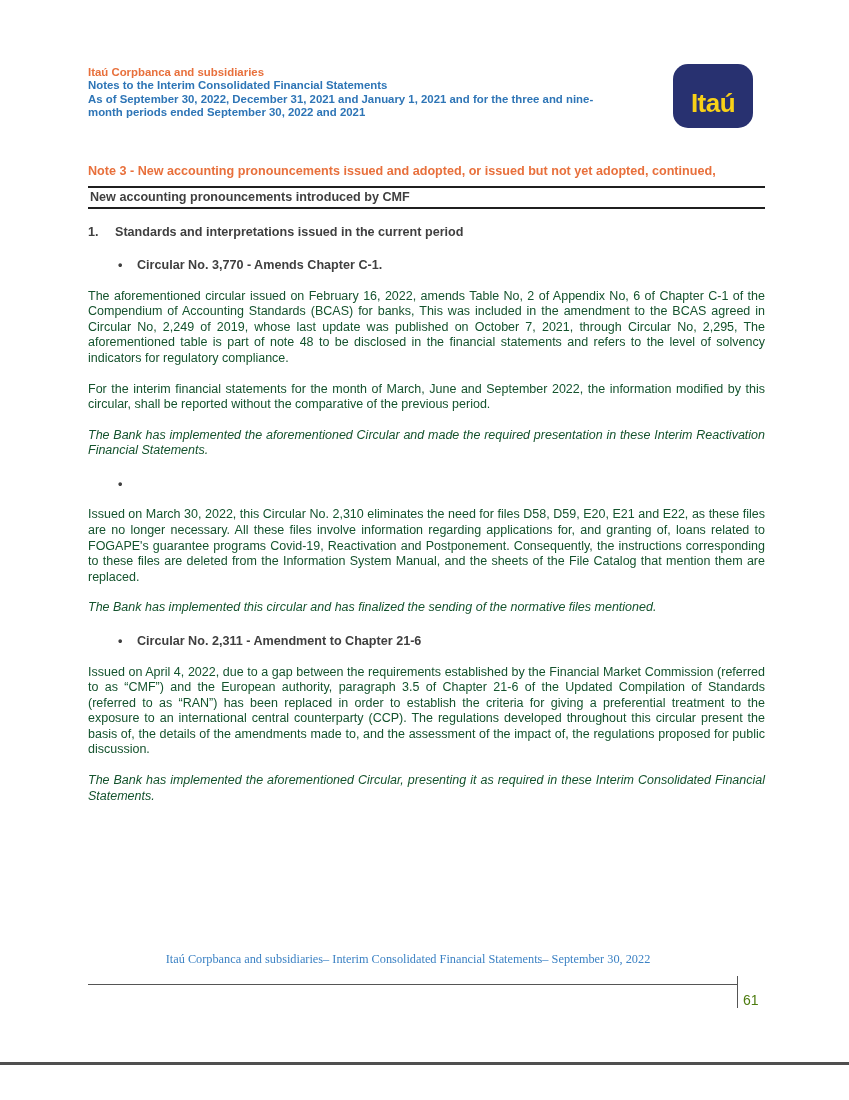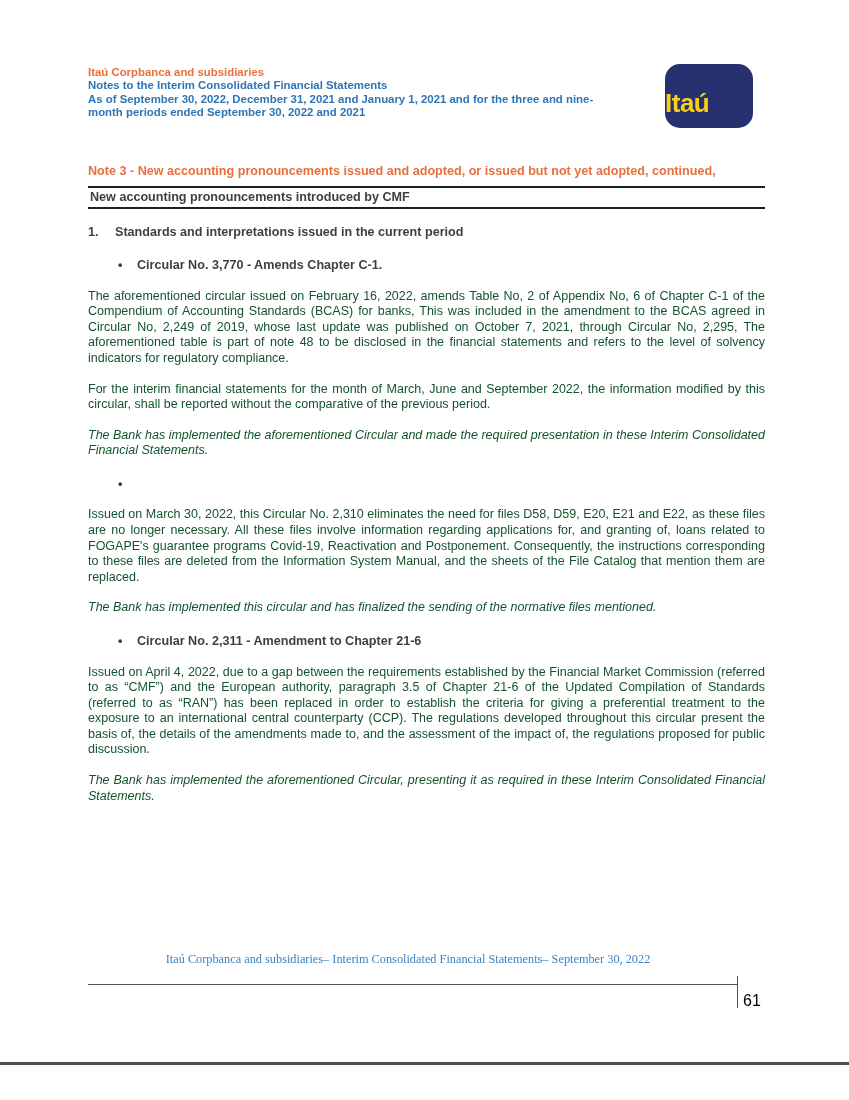--- a/index.html
+++ b/index.html
@@ -16,25 +16,25 @@
     left: 88px; top: 66px; width: 677px;
     color: #3F3F3F;
   }
 
   
   .header-row { display: flex; justify-content: space-between; align-items: flex-start; }
   .header-text { font-weight: bold; font-size: 11.4px; line-height: 13.3px; }
   .company-name { color: #E8703C; }
   .header-line { color: #2E75B6; }
   .logo {
-    width: 88px; height: 64px;
+    width: 80px; height: 64px;
     background: #283170;
     border-radius: 15px;
     margin-right: 12px; margin-top: -2px;
-    display: flex; align-items: center; 
+    display: flex; align-items: center; justify-content: center;
     flex: 0 0 auto;
   }
   .logo span {
     color: #F8D117;
     font-weight: bold;
     font-size: 26px;
     letter-spacing: -0.5px;
     margin-top: 14px;
   }
 
@@ -95,22 +95,22 @@
   .footer-divider { position: absolute; left: 737px; top: 976px; width: 1px; height: 32px; background: #555; }
   .footer-text {
     position: absolute; left: 88px; top: 952px; width: 640px;
     text-align: center;
     color: #3C82C4;
     font-size: 12.3px;
     font-family: Liberation Serif, serif;
   }
   .page-number {
     position: absolute; left: 743px; top: 992px;
-    color: #000000;
-    font-size: 16px;
+    color: #4d7c0f;
+    font-size: 14px;
     text-align: right;
   }
 
   
   .bottom-band { position: absolute; left: 0; top: 1062px; width: 849px; height: 3px; background: #4F4F4F; }
 </style>
 </head>
 <body>
 
 <div class="page">
@@ -137,21 +137,21 @@
       <span>Standards and interpretations issued in the current period</span>
     </div>
 
     <div class="bullet-line">
       <span class="dot">•</span>
       <span>Circular No. 3,770 - Amends Chapter C-1.</span>
     </div>
 
     <p class="para">The aforementioned circular issued on February 16, 2022, amends Table No, 2 of Appendix No, 6 of Chapter C-1 of the Compendium of Accounting Standards (BCAS) for banks, This was included in the amendment to the BCAS agreed in Circular No, 2,249 of 2019, whose last update was published on October 7, 2021, through Circular No, 2,295, The aforementioned table is part of note 48 to be disclosed in the financial statements and refers to the level of solvency indicators for regulatory compliance.</p>
     <p class="para">For the interim financial statements for the month of March, June and September 2022, the information modified by this circular, shall be reported without the comparative of the previous period.</p>
-    <p class="para italic">The Bank has implemented the aforementioned Circular and made the required presentation in these Interim Consolidated Financial Statements.</p>
+    <p class="para italic">The Bank has implemented the aforementioned Circular and made the required presentation in these Interim Reactivation Financial Statements.</p>
 
     <div class="bullet-line">
       <span class="dot">•</span>
     </div>
 
     <p class="para">Issued on March 30, 2022, this Circular No. 2,310 eliminates the need for files D58, D59, E20, E21 and E22, as these files are no longer necessary. All these files involve information regarding applications for, and granting of, loans related to FOGAPE's guarantee programs Covid-19, Reactivation and Postponement. Consequently, the instructions corresponding to these files are deleted from the Information System Manual, and the sheets of the File Catalog that mention them are replaced.</p>
     <p class="para italic">The Bank has implemented this circular and has finalized the sending of the normative files mentioned.</p>
 
     <div class="bullet-line">
       <span class="dot">•</span>

